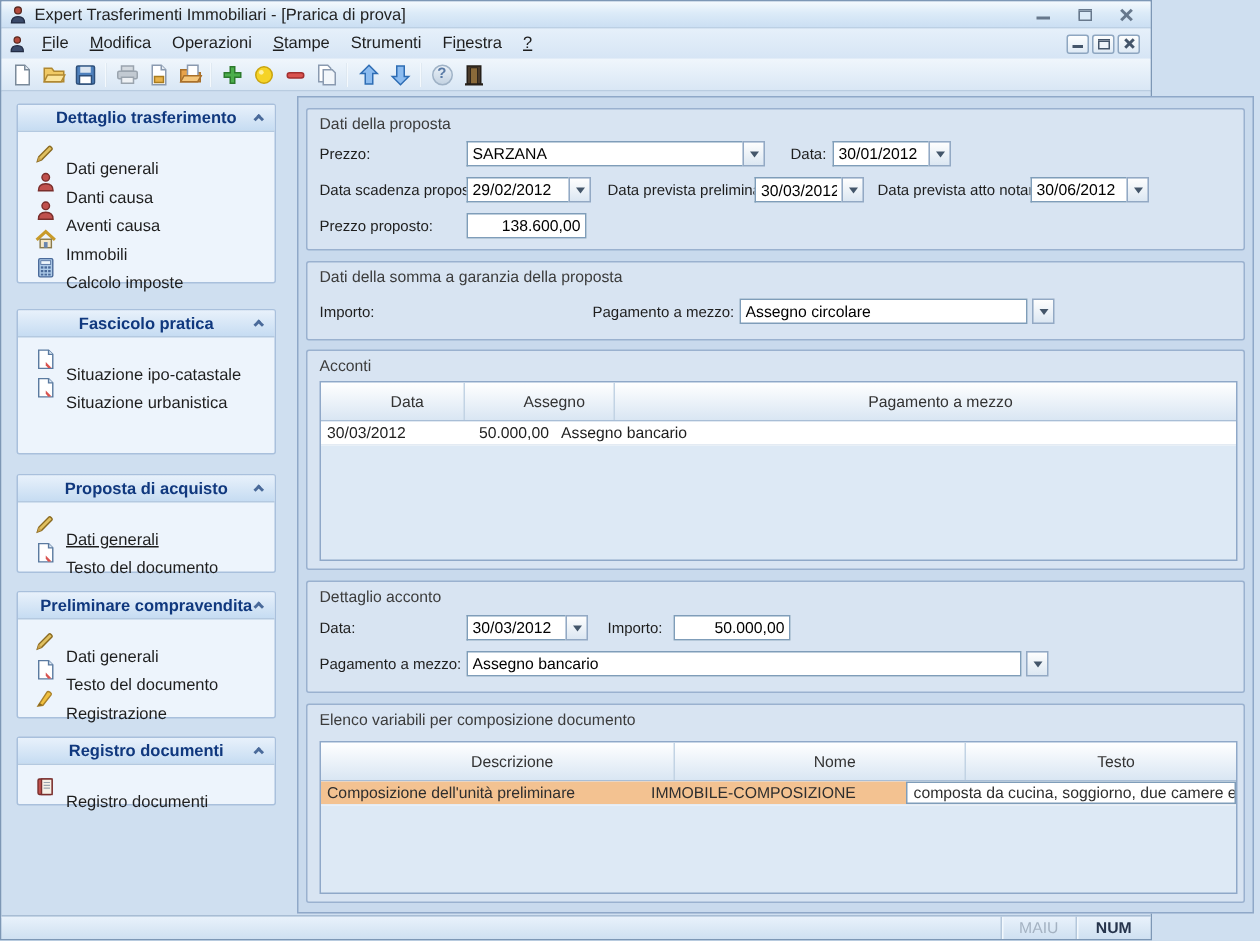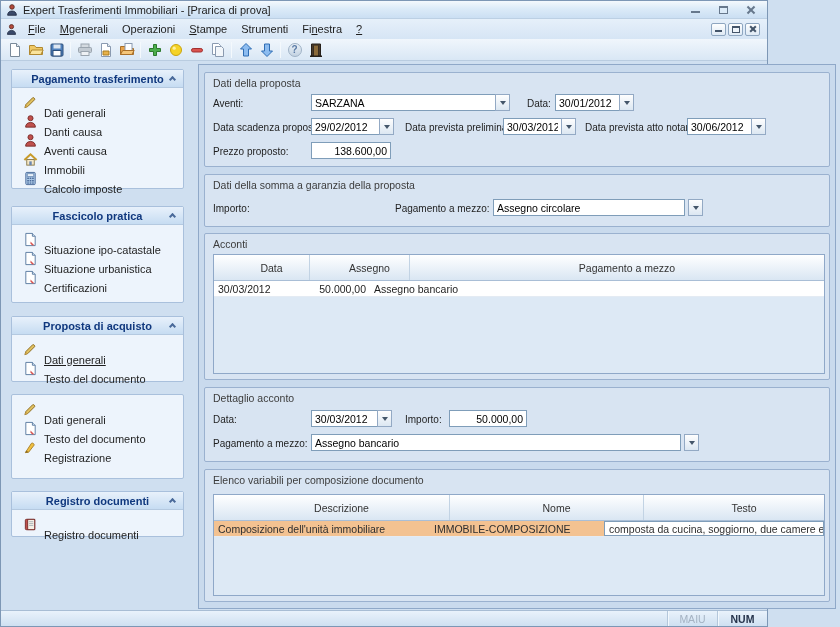--- a/index.html
+++ b/index.html
@@ -148,21 +148,21 @@
   </div>
 
   <div class="menubar">
     <span style="margin-right:3px">
       <svg width="13" height="13" viewBox="0 0 16 16">
           <circle cx="8" cy="4.5" r="2.6" fill="#b34a3c" stroke="#5a2a20"></circle>
           <path d="M3 14c0-3.4 2.3-4.8 5-4.8s5 1.4 5 4.8z" fill="#3a4a6a" stroke="#222c44"></path>
         </svg>
     </span>
     <span class="menu-item"><span></span><u>F</u><span>ile</span></span>
-    <span class="menu-item"><span></span><u>M</u><span>generali</span></span>
+    <span class="menu-item"><span></span><u>M</u><span>odifica</span></span>
     <span class="menu-item"><span>Operazioni</span><u></u><span></span></span>
     <span class="menu-item"><span></span><u>S</u><span>tampe</span></span>
     <span class="menu-item"><span>Strumenti</span><u></u><span></span></span>
     <span class="menu-item"><span>Fi</span><u>n</u><span>estra</span></span>
     <span class="menu-item"><span></span><u>?</u><span></span></span>
     <span class="mdibtns">
       <span class="mdibtn">
           <span class="glyph-min-s"></span>
         </span>
       <span class="mdibtn">
@@ -260,21 +260,21 @@
           <rect x="6" y="3.5" width="4" height="10.5" fill="#8a6a3a"></rect>
           <rect x="2" y="13.5" width="12" height="1.5" fill="#26201a"></rect>
         </svg>
       </span>
   </div>
 
   <div class="workspace">
 
     <div class="sgroup" style="top:8px;height:120px">
       <div class="sgroup-header">
-        <span class="sgroup-title">Pagamento trasferimento</span>
+        <span class="sgroup-title">Dettaglio trasferimento</span>
         <span class="chev"></span>
       </div>
       <div class="sitems">
         <div class="sitem">
           <span class="sicon">
               <svg width="15" height="15" viewBox="0 0 16 16">
                 <path d="M2 13.5l1-3.3 7.3-7.3c.8-.8 2.9 1.3 2.1 2.1L5.1 12.3z" fill="#e0c060" stroke="#8a6a20"></path>
                 <path d="M2 13.5l1-3.3 2.1 2.1z" fill="#caa24a"></path>
               </svg>
             </span>
@@ -350,30 +350,20 @@
         <div class="sitem">
           <span class="sicon">
               <svg width="15" height="15" viewBox="0 0 16 16">
                 <path d="M3 1.5h7l3 3v10H3z" fill="#fff" stroke="#5a7aa0"></path>
                 <path d="M10 1.5v3h3" fill="#dce8f4" stroke="#5a7aa0"></path>
                 <path d="M8 10l4 4-2.2.4L8 12.2z" fill="#d9534f"></path>
               </svg>
             </span>
           <span class="lbl">Situazione urbanistica</span>
         </div>
-        <div class="sitem">
-          <span class="sicon">
-              <svg width="15" height="15" viewBox="0 0 16 16">
-                <path d="M3 1.5h7l3 3v10H3z" fill="#fff" stroke="#5a7aa0"></path>
-                <path d="M10 1.5v3h3" fill="#dce8f4" stroke="#5a7aa0"></path>
-                <path d="M8 10l4 4-2.2.4L8 12.2z" fill="#d9534f"></path>
-              </svg>
-            </span>
-          <span class="lbl">Certificazioni</span>
-        </div>
       </div>
     </div>
 
     <div class="sgroup" style="top:255px;height:66px">
       <div class="sgroup-header">
         <span class="sgroup-title">Proposta di acquisto</span>
         <span class="chev"></span>
       </div>
       <div class="sitems">
         <div class="sitem selected">
@@ -392,20 +382,24 @@
                 <path d="M10 1.5v3h3" fill="#dce8f4" stroke="#5a7aa0"></path>
                 <path d="M8 10l4 4-2.2.4L8 12.2z" fill="#d9534f"></path>
               </svg>
             </span>
           <span class="lbl">Testo del documento</span>
         </div>
       </div>
     </div>
 
     <div class="sgroup" style="top:333px;height:85px">
+      <div class="sgroup-header">
+        <span class="sgroup-title">Preliminare compravendita</span>
+        <span class="chev"></span>
+      </div>
       <div class="sitems">
         <div class="sitem">
           <span class="sicon">
               <svg width="15" height="15" viewBox="0 0 16 16">
                 <path d="M2 13.5l1-3.3 7.3-7.3c.8-.8 2.9 1.3 2.1 2.1L5.1 12.3z" fill="#e0c060" stroke="#8a6a20"></path>
                 <path d="M2 13.5l1-3.3 2.1 2.1z" fill="#caa24a"></path>
               </svg>
             </span>
           <span class="lbl">Dati generali</span>
         </div>
@@ -447,21 +441,21 @@
             </span>
           <span class="lbl">Registro documenti</span>
         </div>
       </div>
     </div>
 
     <div class="mainpanel">
 
       <div class="gbox" style="top:7px;height:95px">
         <span class="gcap">Dati della proposta</span>
-        <span class="flabel" style="left:8px;top:25px">Aventi:</span>
+        <span class="flabel" style="left:8px;top:25px">Prezzo:</span>
         <span class="combo" style="left:106px;top:21px">
           <input style="width: 184px;" value="SARZANA">
           <span class="cbtn">
               <i class="tri"></i>
             </span>
         </span>
         <span class="flabel" style="left:322px;top:25px">Data:</span>
         <span class="combo" style="left:350px;top:21px">
           <input style="width: 64px;" value="30/01/2012">
           <span class="cbtn">
@@ -540,21 +534,21 @@
 
       <div class="gbox" style="top:404px;height:133px">
         <span class="gcap">Elenco variabili per composizione documento</span>
         <div class="tbl" style="top:24px;height:102px">
           <div class="thead">
             <span class="th" style="width:216px">Descrizione</span>
             <span class="th" style="width:174px">Nome</span>
             <span class="th" style="flex:1">Testo</span>
           </div>
           <div class="trow orange">
-            <span class="td" style="width:216px">Composizione dell'unità immobiliare</span>
+            <span class="td" style="width:216px">Composizione dell'unità preliminare</span>
             <span class="td" style="width:174px">IMMOBILE-COMPOSIZIONE</span>
             <span class="td editcell" style="flex:1">composta da cucina, soggiorno, due camere e bagno</span>
           </div>
         </div>
       </div>
 
     </div>
   </div>
 
   <div class="statusbar">

